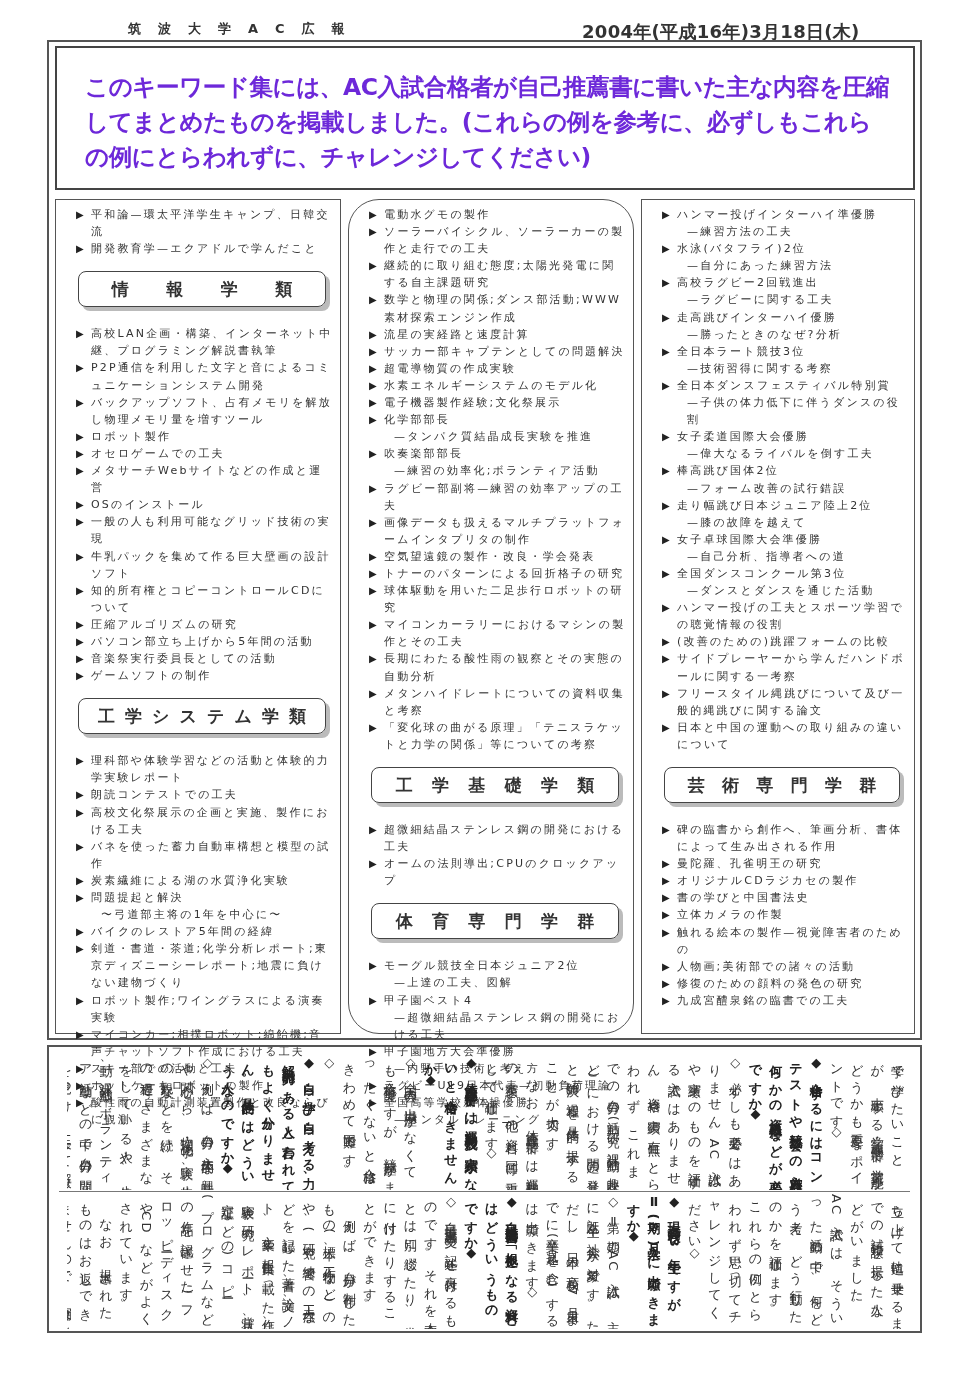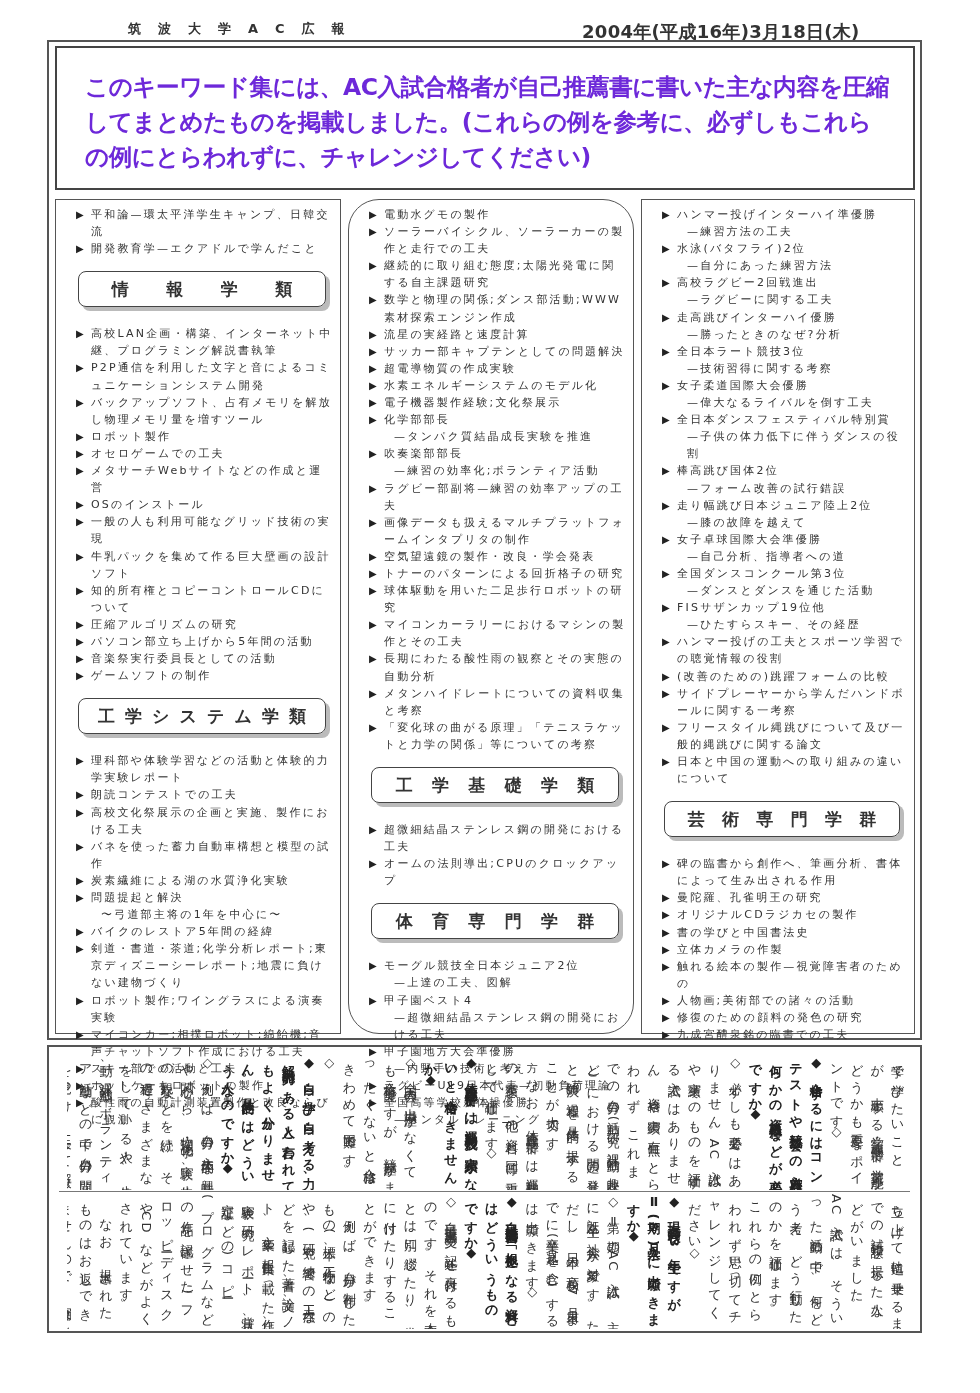--- a/index.html
+++ b/index.html
@@ -188,27 +188,26 @@
       <li><span class="bullet">▶</span><span>全国高等学校新体操優勝</span><span class="sub">—メンタルトレーニング</span></li>
     </ul>
   </div>
 <div class="col col3">
     <ul class="items">
       <li><span class="bullet">▶</span><span>ハンマー投げインターハイ準優勝</span><span class="sub">—練習方法の工夫</span></li>
       <li><span class="bullet">▶</span><span>水泳(バタフライ)2位</span><span class="sub">—自分にあった練習方法</span></li>
       <li><span class="bullet">▶</span><span>高校ラグビー2回戦進出</span><span class="sub">—ラグビーに関する工夫</span></li>
       <li><span class="bullet">▶</span><span>走高跳びインターハイ優勝</span><span class="sub">—勝ったときのなぜ?分析</span></li>
       <li><span class="bullet">▶</span><span>全日本ラート競技3位</span><span class="sub">—技術習得に関する考察</span></li>
+      <li><span class="bullet">▶</span><span>全日本ダンスフェスティバル特別賞</span><span class="sub">—子供の体力低下に伴うダンスの役割</span></li>
       <li><span class="bullet">▶</span><span>女子柔道国際大会優勝</span><span class="sub">—偉大なるライバルを倒す工夫</span></li>
-      <li><span class="bullet">▶</span><span>全日本ダンスフェスティバル特別賞</span><span class="sub">—子供の体力低下に伴うダンスの役割</span></li>
       <li><span class="bullet">▶</span><span>棒高跳び国体2位</span><span class="sub">—フォーム改善の試行錯誤</span></li>
       <li><span class="bullet">▶</span><span>走り幅跳び日本ジュニア陸上2位</span><span class="sub">—膝の故障を越えて</span></li>
       <li><span class="bullet">▶</span><span>女子卓球国際大会準優勝</span><span class="sub">—自己分析、指導者への道</span></li>
       <li><span class="bullet">▶</span><span>全国ダンスコンクール第3位</span><span class="sub">—ダンスとダンスを通じた活動</span></li>
-      <li><span class="bullet">▶</span><span>FISサザンカップ19位他</span><span class="sub">—ひたすらスキー、その経歴</span></li>
       <li><span class="bullet">▶</span><span>ハンマー投げの工夫とスポーツ学習での聴覚情報の役割</span></li>
       <li><span class="bullet">▶</span><span>(改善のための)跳躍フォームの比較</span></li>
       <li><span class="bullet">▶</span><span>サイドプレーヤーから学んだハンドボールに関する一考察</span></li>
       <li><span class="bullet">▶</span><span>フリースタイル縄跳びについて及び一般的縄跳びに関する論文</span></li>
       <li><span class="bullet">▶</span><span>日本と中国の運動への取り組みの違いについて</span></li>
     </ul>
     <div class="section-head">
       <span>芸</span>
       <span>術</span>
       <span>専</span>

